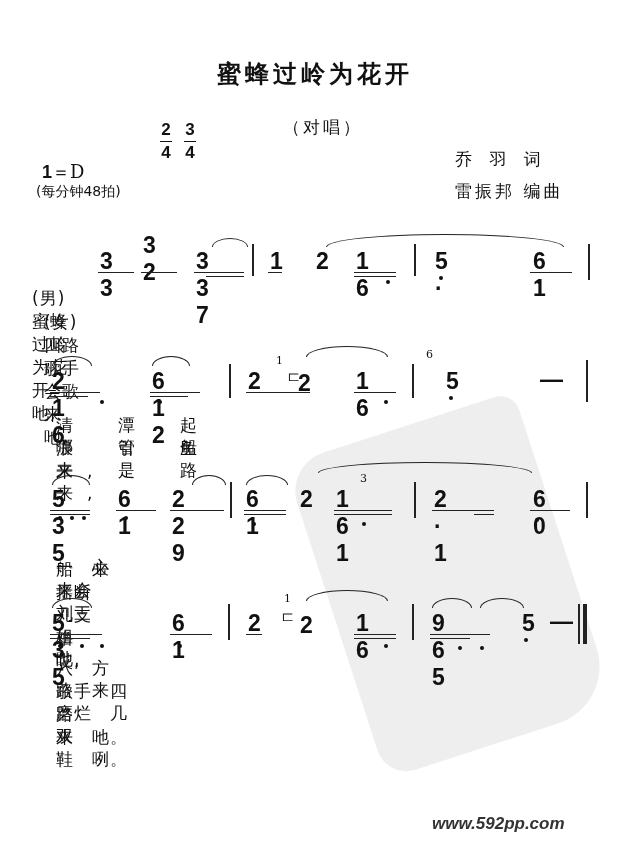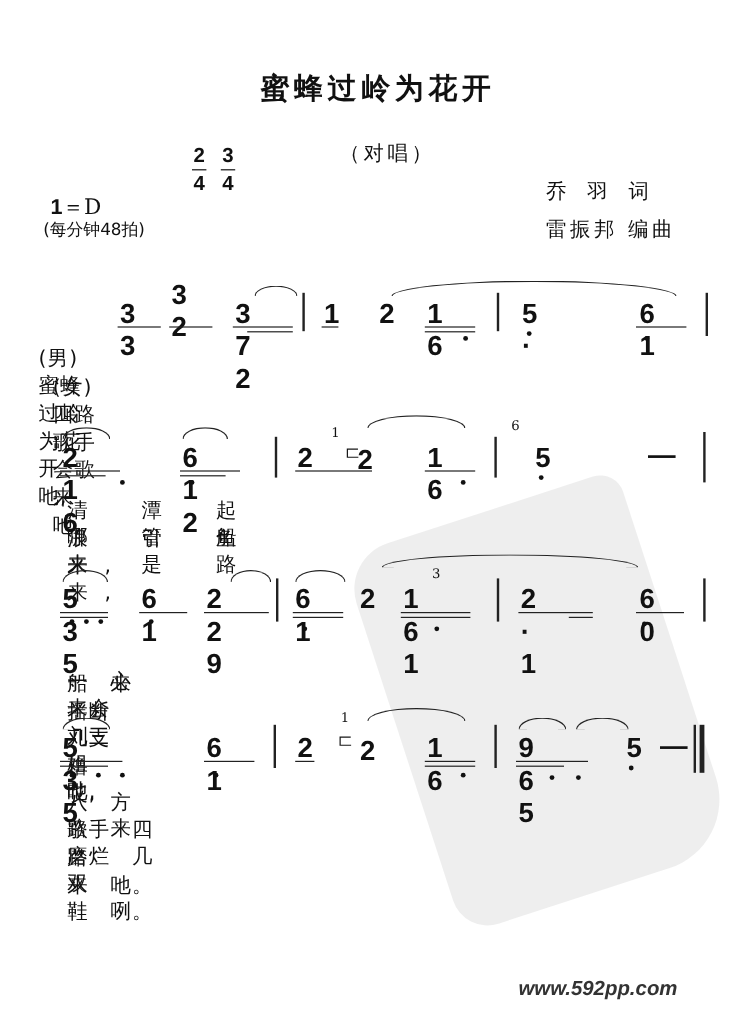--- a/index.html
+++ b/index.html
@@ -49,21 +49,21 @@
 
 <div class="abs tempo">(每分钟48拍)</div>
 <div class="abs credit" style="left:455px; top:148px;">乔 羽 词</div>
 <div class="abs credit" style="left:455px; top:180px; letter-spacing:3px;">雷振邦 编曲</div>
 
 <div class="abs" style="left:0;top:0">
   <div class="abs note" style="left:100px;top:248px">3 3</div>
   <div class="abs ul" style="left:98px;top:272px;width:36px"></div>
   <div class="abs note" style="left:143px;top:232px">3 2</div>
   <div class="abs ul" style="left:141px;top:272px;width:36px"></div>
-  <div class="abs note" style="left:196px;top:248px">3 7 2</div>
+  <div class="abs note" style="left:196px;top:248px">3 3 7</div>
   <div class="abs ul" style="left:194px;top:272px;width:50px"></div>
   <div class="abs ul" style="left:206px;top:276px;width:38px"></div>
   <div class="abs tie" style="left:212px;top:238px;width:34px;height:8px"></div>
   <div class="abs bar-line" style="left:252px;top:244px;height:32px"></div>
   <div class="abs note" style="left:270px;top:248px">1</div>
   <div class="abs ul" style="left:268px;top:272px;width:14px"></div>
   <div class="abs note" style="left:316px;top:248px">2</div>
   <div class="abs tie" style="left:326px;top:234px;width:236px;height:12px"></div>
   <div class="abs note" style="left:356px;top:248px">1 6</div>
   <div class="abs ul" style="left:354px;top:272px;width:42px"></div>

